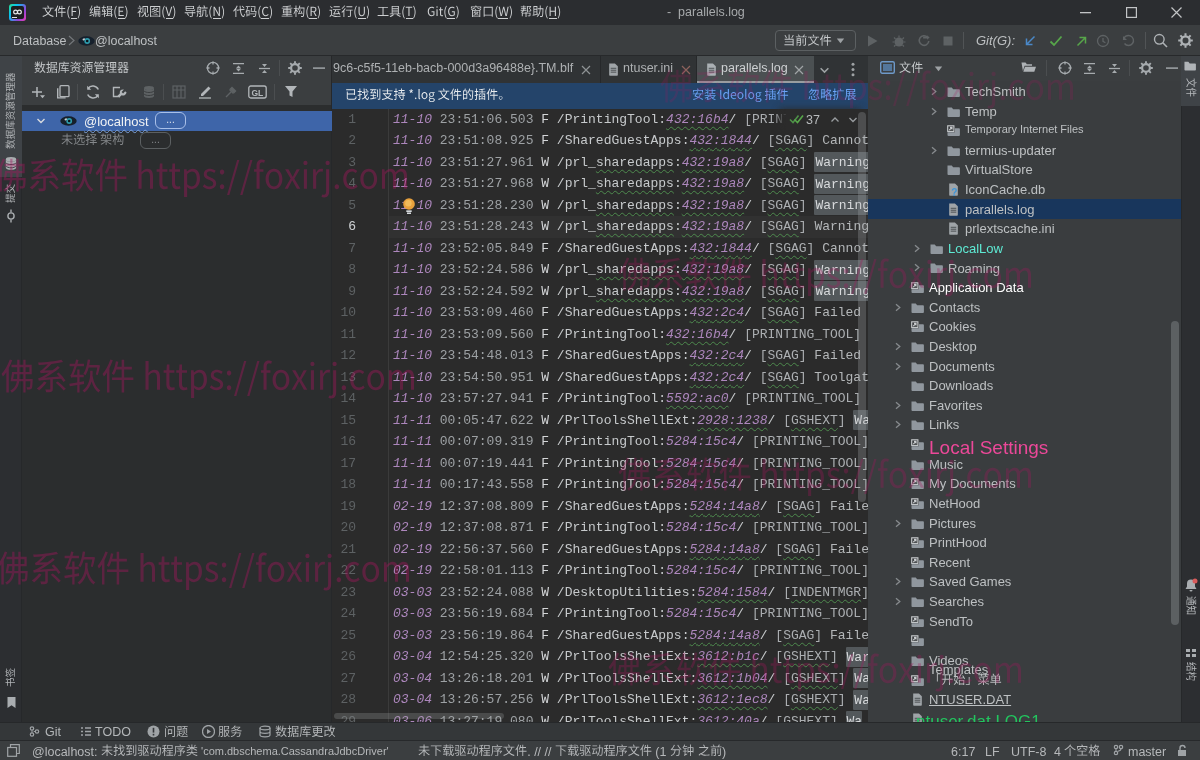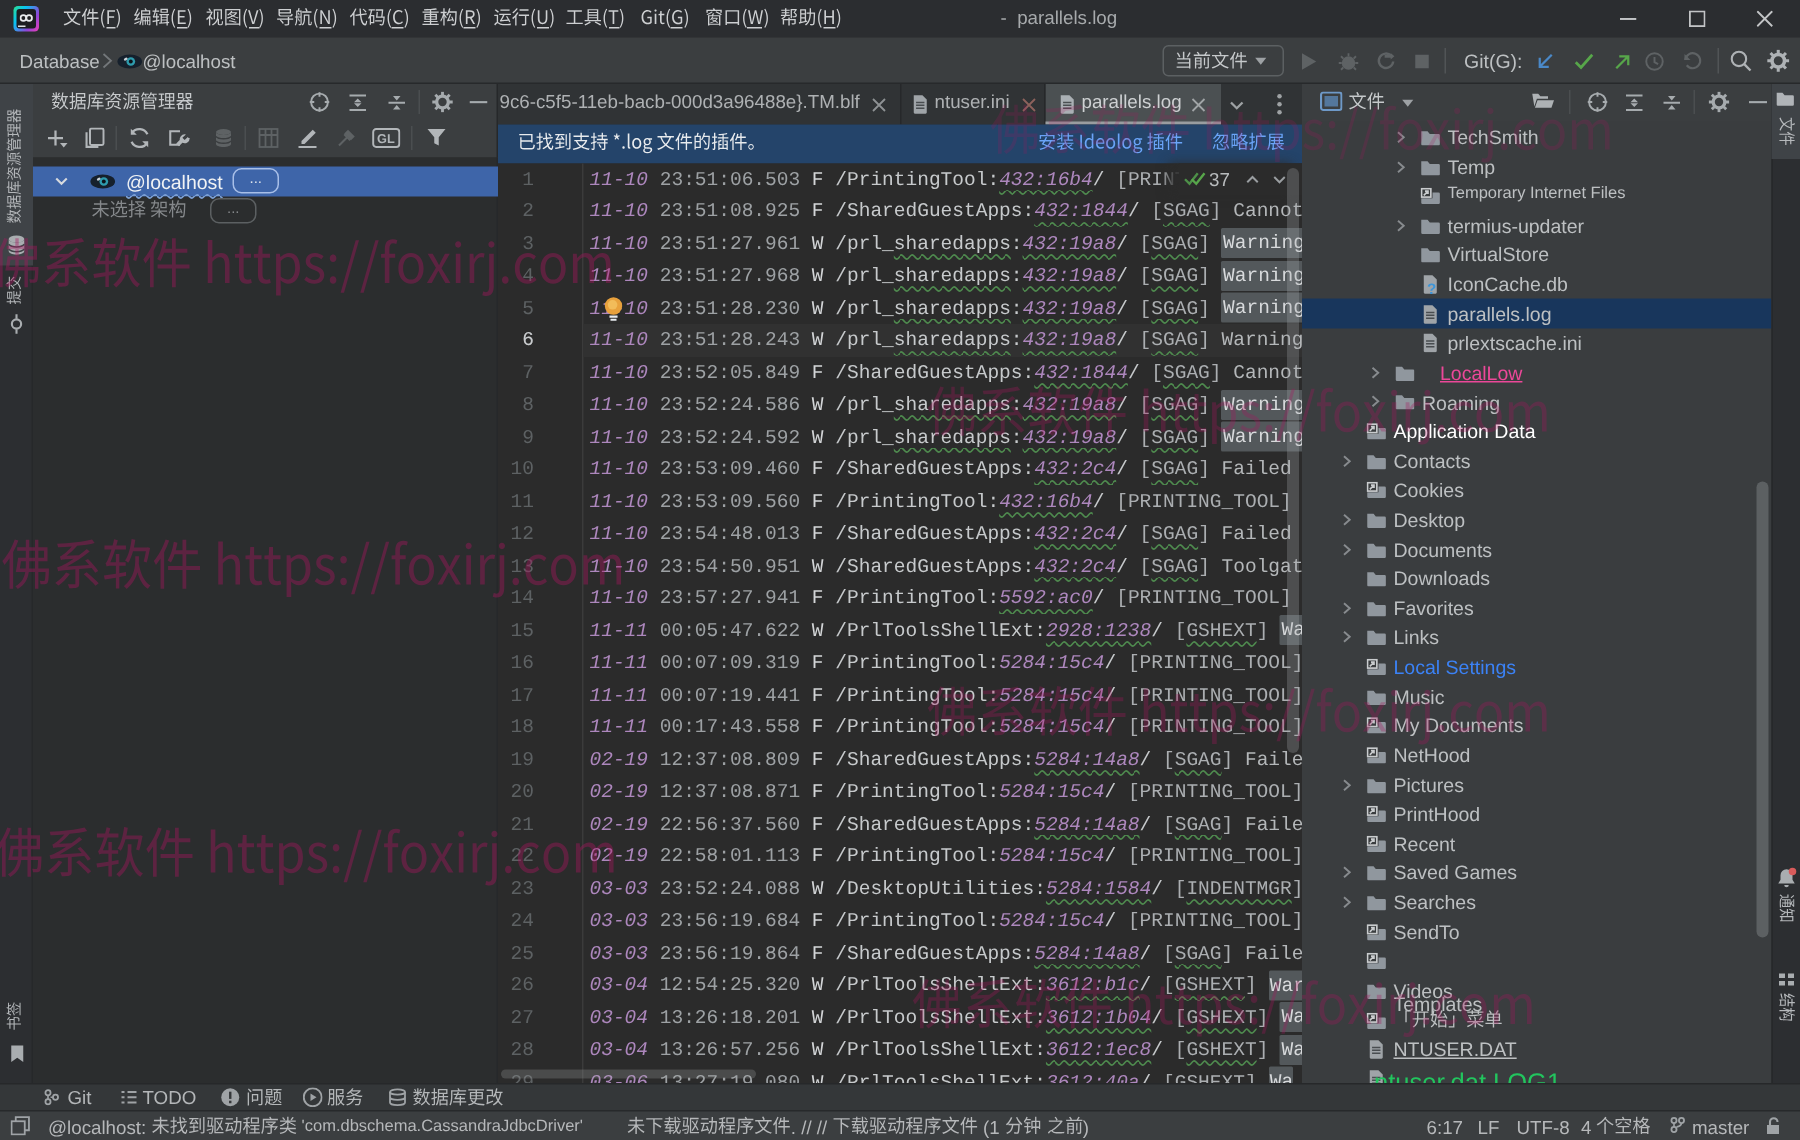--- a/index.html
+++ b/index.html
@@ -155,21 +155,21 @@
       <path stroke="#5e6264" stroke-width="1.2" d="M7 3.5V1.5M3.5 5 2 3.5M10.5 5 12 3.5M2.5 8H.5M13.5 8h-2M3.5 11 2 12.5M10.5 11 12 12.5"></path>
     </svg>
     <svg style="position:absolute;left:917px;top:34px" width="14" height="14" viewBox="0 0 14 14" fill="none">
       <path stroke="#5e6264" stroke-width="1.6" fill="none" d="M10.5 3.2A4.8 4.8 0 1 0 11.8 7"></path>
       <path fill="#5e6264" d="M8.5 3.5h4v-1.2L15 4.5l-2.5 2.2V5.5h-4Z" transform="translate(-2.4,-1)"></path>
     </svg>
     <svg style="position:absolute;left:942px;top:35px" width="12" height="12" viewBox="0 0 12 12" fill="none">
       <rect x="1.5" y="1.5" width="9" height="9" fill="#5e6264"></rect>
     </svg>
     <div style="position:absolute;left:963px;top:32px;width:1px;height:17px;background:#515456;"></div>
-    <div style="position:absolute;left:976px;top:33px;font-size:13px;color:#bdc0c2;">Git(G):</div>
+    <div style="position:absolute;left:976px;top:33px;font-size:13px;color:#bdc0c2;font-style:italic;">Git(G):</div>
     <svg style="position:absolute;left:1023px;top:34px" width="14" height="14" viewBox="0 0 14 14" fill="none">
       <path stroke="#4a88c7" stroke-width="1.5" fill="none" d="M11.5 2.5 3.5 10.5M3.5 4.5v6h6"></path>
     </svg>
     <svg style="position:absolute;left:1049px;top:35px" width="14" height="12" viewBox="0 0 14 12" fill="none">
       <path stroke="#57a64a" stroke-width="1.8" fill="none" d="M1.5 6.5 5 10 12.5 1.5"></path>
     </svg>
     <svg style="position:absolute;left:1075px;top:34px" width="14" height="14" viewBox="0 0 14 14" fill="none">
       <path stroke="#57a64a" stroke-width="1.5" fill="none" d="M2.5 11.5 10.5 3.5M10.5 9.5v-6h-6"></path>
     </svg>
     <svg style="position:absolute;left:1096px;top:34px" width="14" height="14" viewBox="0 0 14 14" fill="none">
@@ -563,21 +563,21 @@
         <path fill="#9fa4a8" d="M1 .5h6L10 3.5v9a.8.8 0 0 1-.8.8H1.8a.8.8 0 0 1-.8-.8Z"></path>
         <path stroke="#494d50" stroke-width="1" d="M2.6 5.5h5.8M2.6 7.5h5.8M2.6 9.5h5.8"></path>
       </svg>
       <div style="position:absolute;left:97px;top:140.2px;font-size:13px;color:#bdc0c2;white-space:nowrap;">prlextscache.ini</div>
       <svg style="position:absolute;left:44px;top:162.86px" width="9" height="9" viewBox="0 0 9 9" fill="none">
         <path stroke="#878b8e" stroke-width="1.3" fill="none" d="M3 1.2 6.8 4.5 3 7.8"></path>
       </svg>
       <svg style="position:absolute;left:62px;top:161.86px" width="13" height="11" viewBox="0 0 13 11" fill="none">
         <path fill="#90979e" d="M.5 1.5h4.2l1.5 1.8h5.8a.9.9 0 0 1 .9.9v5.9a.9.9 0 0 1-.9.9H1.4a.9.9 0 0 1-.9-.9Z"></path>
       </svg>
-      <div style="position:absolute;left:92px;top:159.9px;font-size:13px;color:#ec4899;white-space:nowrap;text-decoration:underline;">LocalLow</div>
+      <div style="position:absolute;left:80px;top:159.9px;font-size:13px;color:#5eead4;white-space:nowrap;">LocalLow</div>
       <svg style="position:absolute;left:44px;top:182.48000000000002px" width="9" height="9" viewBox="0 0 9 9" fill="none">
         <path stroke="#878b8e" stroke-width="1.3" fill="none" d="M3 1.2 6.8 4.5 3 7.8"></path>
       </svg>
       <svg style="position:absolute;left:62px;top:181.48000000000002px" width="13" height="11" viewBox="0 0 13 11" fill="none">
         <path fill="#90979e" d="M.5 1.5h4.2l1.5 1.8h5.8a.9.9 0 0 1 .9.9v5.9a.9.9 0 0 1-.9.9H1.4a.9.9 0 0 1-.9-.9Z"></path>
       </svg>
       <div style="position:absolute;left:80px;top:179.5px;font-size:13px;color:#bdc0c2;white-space:nowrap;">Roaming</div>
       <svg style="position:absolute;left:43px;top:201.10000000000002px" width="13" height="11" viewBox="0 0 13 11" fill="none">
         <path fill="#90979e" d="M.5 1.5h4.2l1.5 1.8h5.8a.9.9 0 0 1 .9.9v5.9a.9.9 0 0 1-.9.9H1.4a.9.9 0 0 1-.9-.9Z"></path>
         <rect x="0" y="0" width="8" height="7.2" fill="#3a3d3f"></rect>
@@ -630,21 +630,21 @@
       <svg style="position:absolute;left:43px;top:338.44000000000005px" width="13" height="11" viewBox="0 0 13 11" fill="none">
         <path fill="#90979e" d="M.5 1.5h4.2l1.5 1.8h5.8a.9.9 0 0 1 .9.9v5.9a.9.9 0 0 1-.9.9H1.4a.9.9 0 0 1-.9-.9Z"></path>
       </svg>
       <div style="position:absolute;left:61px;top:336.4px;font-size:13px;color:#bdc0c2;white-space:nowrap;">Links</div>
       <svg style="position:absolute;left:43px;top:358.06000000000006px" width="13" height="11" viewBox="0 0 13 11" fill="none">
         <path fill="#90979e" d="M.5 1.5h4.2l1.5 1.8h5.8a.9.9 0 0 1 .9.9v5.9a.9.9 0 0 1-.9.9H1.4a.9.9 0 0 1-.9-.9Z"></path>
         <rect x="0" y="0" width="8" height="7.2" fill="#3a3d3f"></rect>
         <rect x="0.7" y="0.8" width="6.2" height="5.6" stroke="#c9ccce" stroke-width="1.1" fill="none"></rect>
         <path stroke="#c9ccce" stroke-width="1.1" d="M2.2 5.2 4.9 2.5M5 4.4V2.4H3"></path>
       </svg>
-      <div style="position:absolute;left:61px;top:356.1px;font-size:13px;color:#3b82f6;white-space:nowrap;">Local Settings</div>
+      <div style="position:absolute;left:61px;top:356.1px;font-size:19px;color:#ec4899;white-space:nowrap;">Local Settings</div>
       <svg style="position:absolute;left:43px;top:377.68000000000006px" width="13" height="11" viewBox="0 0 13 11" fill="none">
         <path fill="#90979e" d="M.5 1.5h4.2l1.5 1.8h5.8a.9.9 0 0 1 .9.9v5.9a.9.9 0 0 1-.9.9H1.4a.9.9 0 0 1-.9-.9Z"></path>
       </svg>
       <div style="position:absolute;left:61px;top:375.7px;font-size:13px;color:#bdc0c2;white-space:nowrap;">Music</div>
       <svg style="position:absolute;left:43px;top:397.30000000000007px" width="13" height="11" viewBox="0 0 13 11" fill="none">
         <path fill="#90979e" d="M.5 1.5h4.2l1.5 1.8h5.8a.9.9 0 0 1 .9.9v5.9a.9.9 0 0 1-.9.9H1.4a.9.9 0 0 1-.9-.9Z"></path>
         <rect x="0" y="0" width="8" height="7.2" fill="#3a3d3f"></rect>
         <rect x="0.7" y="0.8" width="6.2" height="5.6" stroke="#c9ccce" stroke-width="1.1" fill="none"></rect>
         <path stroke="#c9ccce" stroke-width="1.1" d="M2.2 5.2 4.9 2.5M5 4.4V2.4H3"></path>
       </svg>

